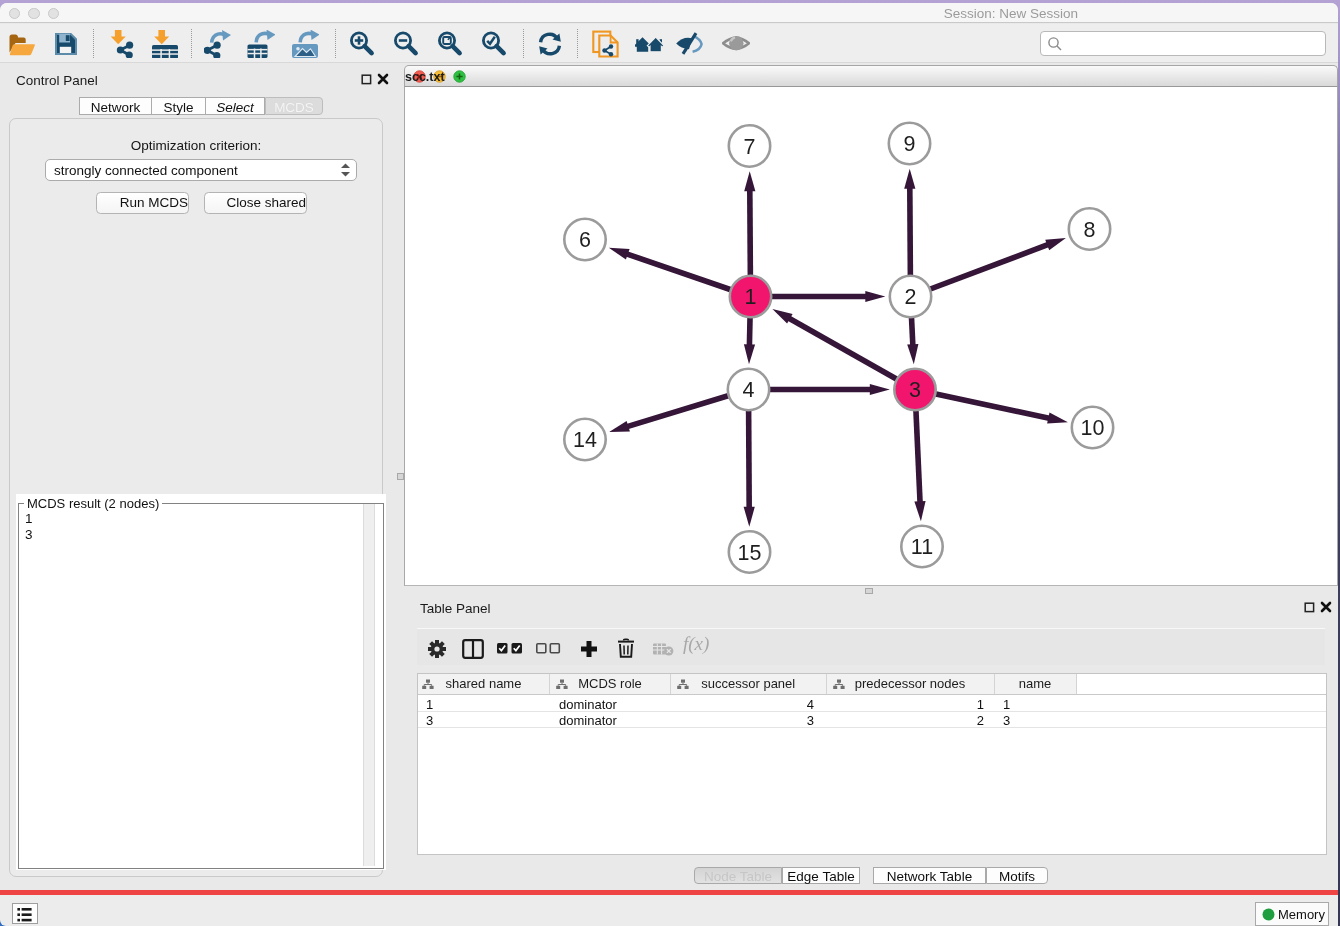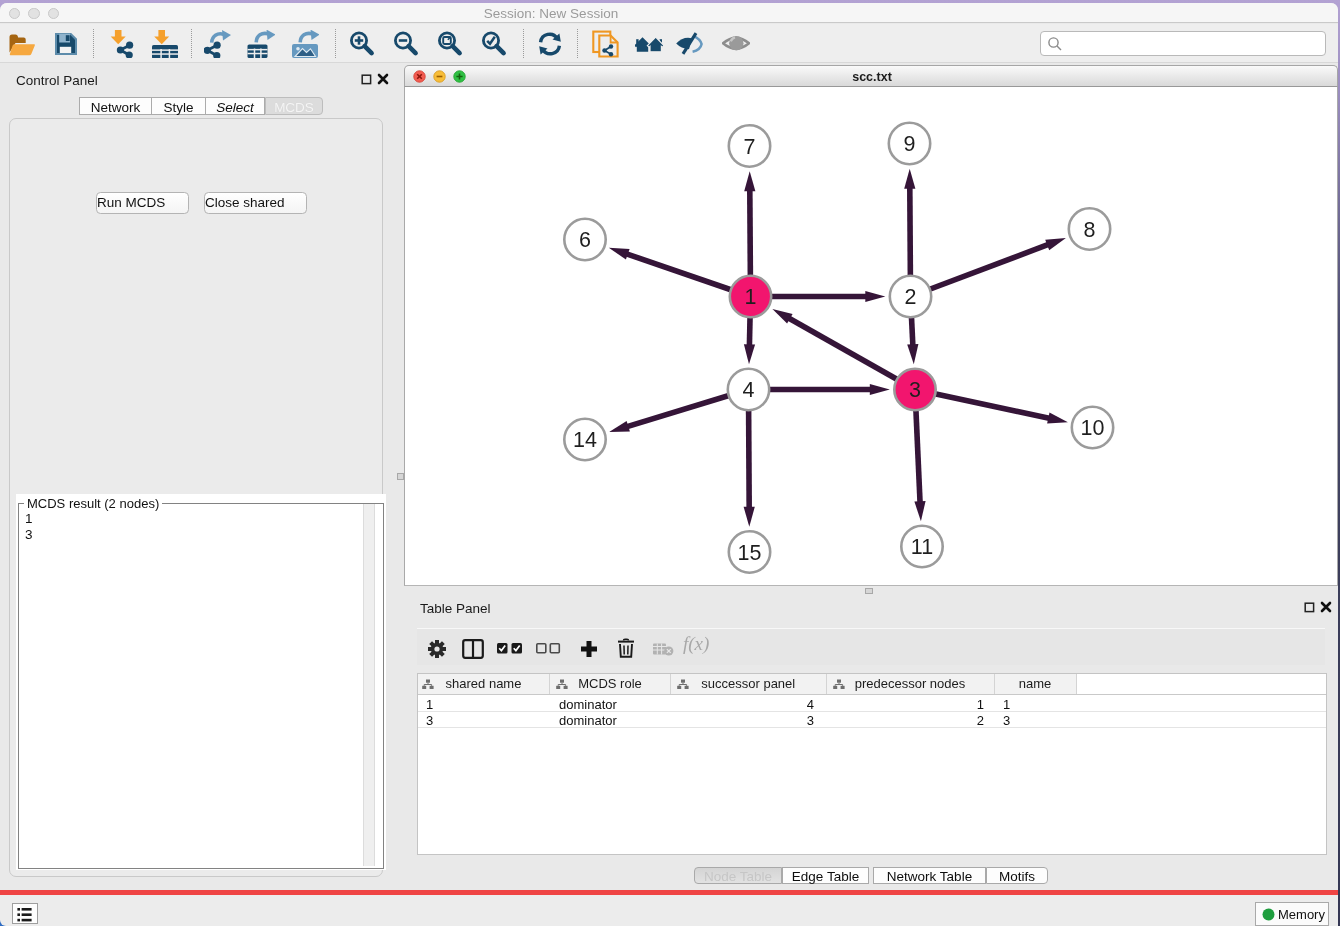--- a/index.html
+++ b/index.html
@@ -1,28 +1,28 @@
 <!DOCTYPE html>
 <html><head><meta charset="utf-8"><title>Session: New Session</title><style>
 *{margin:0;padding:0;box-sizing:border-box;}
 html,body{width:1340px;height:926px;overflow:hidden;}
 body{font-family:"Liberation Sans",sans-serif;background:linear-gradient(180deg,#b3a2d3 0%,#9a8dbf 10%,#4c4c70 35%,#3c3e5b 60%,#353754 100%);}
 .abs{position:absolute;}
 #win{position:absolute;left:0;top:2.5px;width:1338px;height:923.5px;background:#e9e9e9;border-radius:7px 7px 0 5px;}
 #titlebar{position:absolute;left:0;top:2.5px;width:1338px;height:20.5px;background:#f6f6f6;border-bottom:1px solid #c9c9c9;border-radius:7px 7px 0 0;}
 .tl{position:absolute;top:5.2px;width:11.5px;height:11.5px;border-radius:50%;background:#e2e2e2;border:1px solid #c9c9c9;}
-#titletext{position:absolute;top:3.5px;left:12px;width:1078px;text-align:center;font-size:13.5px;color:#9b9b9b;}
+#titletext{position:absolute;top:3.5px;left:0;width:1078px;text-align:right;font-size:13.5px;color:#9b9b9b;}
 #toolbar{position:absolute;left:0;top:24px;width:1338px;height:38.5px;background:#eeeeee;border-bottom:1px solid #d8d8d8;}
 .sep{position:absolute;top:5px;height:29px;width:0;border-left:1px dotted #9b9b9b;}
 #search{position:absolute;left:1040px;top:7px;width:286px;height:25px;background:#fff;border:1px solid #b9b9b9;border-radius:4px;}
 #cp{position:absolute;left:0;top:63px;width:392px;height:827px;background:#e9e9e9;}
 .ptitle{font-size:13.5px;color:#1a1a1a;}
 .tab{position:absolute;top:34px;height:18px;background:#fdfdfd;border:1px solid #ababab;font-size:13.5px;color:#111;text-align:center;line-height:19px;}
 #cpinner{position:absolute;left:9px;top:55px;width:374px;height:759px;border:1px solid #c9c9c9;border-radius:7px;background:#ebebeb;}
-.mbtn{position:absolute;height:22px;background:linear-gradient(#ffffff,#f4f4f4);border:1px solid #b4b4b4;border-radius:4.5px;font-size:13.5px;color:#111;text-align:left;line-height:20px;}
+.mbtn{position:absolute;height:22px;background:linear-gradient(#ffffff,#f4f4f4);border:1px solid #b4b4b4;border-radius:4.5px;font-size:13.5px;color:#111;text-align:right;line-height:20px;}
 #netwin{position:absolute;left:404px;top:65px;width:934px;height:521px;}
 #nettitle{position:absolute;left:0;top:0;width:934px;height:21.5px;background:linear-gradient(#fafafa,#d9d9d9);border:1px solid #a6a6a6;border-bottom:1px solid #989898;border-radius:5px 5px 0 0;}
 #canvas{position:absolute;left:0;top:21.5px;width:934px;height:499.5px;background:#fff;border-left:1px solid #a9a9a9;border-right:1px solid #a9a9a9;border-bottom:1px solid #b5b5b5;}
 #tp{position:absolute;left:404px;top:595px;width:934px;height:295px;}
 #tptools{position:absolute;left:13px;top:33px;width:908px;height:37px;background:#e6e6e6;border-top:1px solid #f8f8f8;}
 #tbl{position:absolute;left:13px;top:78px;width:910px;height:182px;background:#fff;border:1px solid #c4c4c4;}
 .th{position:absolute;top:0;height:20px;background:#f2f2f2;border-right:1px solid #d4d4d4;font-size:13px;color:#1c1c1c;text-align:center;line-height:20px;}
 .td{position:absolute;font-size:13px;color:#111;height:16px;line-height:16px;}
 .btab{position:absolute;top:0;height:17px;background:#fdfdfd;border:1px solid #a9a9a9;font-size:13.5px;color:#0d0d0d;text-align:center;line-height:18px;}
 #status{position:absolute;left:0;top:890px;width:1338px;height:36px;background:#ececec;border-top:5px solid #ef4444;border-radius:0 0 0 6px;}
@@ -201,20 +201,28 @@
       <rect x="1.2" y="1.2" width="8.4" height="8.4" fill="none" stroke="#222" stroke-width="1.5"></rect>
     </svg>
 <svg style="position:absolute;left:377px;top:10px" width="12" height="12" viewBox="0 0 12 12">
       <path d="M2,2 L10,10 M10,2 L2,10" stroke="#111" stroke-width="2.6" stroke-linecap="round"></path>
     </svg>
 <div class="tab" style="left:79px;width:72px;border-right:none;">Network</div>
 <div class="tab" style="left:151px;width:54px;border-right:none;">Style</div>
 <div class="tab" style="left:205px;width:60px;font-style:italic;">Select</div>
 <div class="tab" style="left:265px;width:58px;background:#dcdcdc;border-color:#bdbdbd;border-radius:0 4px 4px 0;color:#f5f5f5;text-shadow:0 0 1px #cfcfcf;">MCDS</div>
 <div id="cpinner">
+<div class="abs" style="left:0;top:19px;width:372px;text-align:center;font-size:13.5px;color:#141414;">Optimization criterion:</div>
+<div class="abs" style="left:35px;top:40px;width:312px;height:22px;background:#fff;border:1px solid #ababab;border-radius:5px;">
+        <div class="abs" style="left:8px;top:2.5px;font-size:13.5px;color:#111;">strongly connected component</div>
+        <svg width="11" height="14" viewBox="0 0 11 14" style="position:absolute;right:5px;top:3px">
+          <polygon points="5.5,0.5 10,5 1,5" fill="#555"></polygon>
+          <polygon points="5.5,13.5 10,9 1,9" fill="#555"></polygon>
+        </svg>
+      </div>
 <div class="mbtn" style="left:86px;top:73px;width:93px;">Run MCDS</div>
 <div class="mbtn" style="left:194px;top:73px;width:103px;">Close shared</div>
 <div class="abs" style="left:6px;top:375px;width:370px;height:376px;background:#fff;"></div>
 <div class="abs" style="left:7.5px;top:383.5px;width:366.5px;height:366px;border:1px solid #828282;"></div>
 <div class="abs" style="left:14px;top:376.5px;background:#fff;padding:0 3px;font-size:13px;color:#111;">MCDS result (2 nodes)</div>
 <div class="abs" style="left:353px;top:385px;width:12px;height:362px;background:#efefef;border-left:1px solid #dcdcdc;border-right:1px solid #dcdcdc;"></div>
 <div class="abs" style="left:15px;top:392px;font-size:13.5px;color:#111;line-height:16.3px;">1<br>3</div>
 </div>
 </div>
 <div class="abs" style="left:396.5px;top:473px;width:7px;height:7px;background:#d6d6d6;border:1px solid #a8a8a8;"></div>
@@ -225,21 +233,21 @@
         <path d="M4.2,4.2 L8.8,8.8 M8.8,4.2 L4.2,8.8" stroke="#8c150c" stroke-width="1.6"></path>
       </svg>
 <svg style="position:absolute;left:28.4px;top:4.4px" width="13" height="13" viewBox="0 0 13 13">
         <circle cx="6.5" cy="6.5" r="5.7" fill="#f8bd37" stroke="#dba22c" stroke-width="1"></circle>
         <path d="M3.6,6.5 L9.4,6.5" stroke="#9a5f00" stroke-width="1.6"></path>
       </svg>
 <svg style="position:absolute;left:47.9px;top:4.4px" width="13" height="13" viewBox="0 0 13 13">
         <circle cx="6.5" cy="6.5" r="5.7" fill="#2fc043" stroke="#2aa839" stroke-width="1"></circle>
         <path d="M6.5,3.4 L6.5,9.6 M3.4,6.5 L9.6,6.5" stroke="#13600f" stroke-width="1.6"></path>
       </svg>
-<div class="abs" style="left:0;top:3.5px;width:934px;text-align:center;font-size:12.5px;font-weight:600;color:#1c1c1c;">scc.txt</div>
+<div class="abs" style="left:0;top:3.5px;width:934px;font-size:12.5px;font-weight:600;color:#1c1c1c;">scc.txt</div>
 </div>
     <div id="canvas"></div>
   </div>
 <svg width="933" height="500" viewBox="0 0 933 500" style="position:absolute;left:405px;top:87px;">
 <line x1="345.5" y1="209.5" x2="344.8" y2="102.2" stroke="#351538" stroke-width="5.6"></line>
 <polygon points="344.7,84.2 350.4,104.2 339.2,104.2" fill="#351538"></polygon>
 <line x1="345.5" y1="209.5" x2="220.8" y2="166.6" stroke="#351538" stroke-width="5.6"></line>
 <polygon points="203.8,160.7 224.6,161.9 220.9,172.5" fill="#351538"></polygon>
 <line x1="345.5" y1="209.5" x2="462.3" y2="209.5" stroke="#351538" stroke-width="5.6"></line>
 <polygon points="480.3,209.5 460.3,215.1 460.3,203.9" fill="#351538"></polygon>
@@ -398,21 +406,21 @@
 <div class="td" style="left:585px;top:23.0px;">1</div>
 <div class="abs" style="left:0;top:36.5px;width:908px;height:1px;background:#e4e4e4;"></div>
 <div class="td" style="left:8px;top:39.3px;">3</div>
 <div class="td" style="left:141px;top:39.3px;">dominator</div>
 <div class="td" style="left:253px;top:39.3px;width:143px;text-align:right;">3</div>
 <div class="td" style="left:408px;top:39.3px;width:158px;text-align:right;">2</div>
 <div class="td" style="left:585px;top:39.3px;">3</div>
 <div class="abs" style="left:0;top:52.8px;width:908px;height:1px;background:#e4e4e4;"></div>
 </div>
 <div class="btab" style="left:290px;top:272px;width:88px;background:linear-gradient(#d4d4d4,#e2e2e2);color:#c6c6c6;border-radius:4px 0 0 4px;">Node Table</div>
-<div class="btab" style="left:378px;top:272px;width:87px;">Edge Table</div>
+<div class="btab" style="left:378px;top:272px;width:78px;">Edge Table</div>
 <div class="btab" style="left:469px;top:272px;width:113px;">Network Table</div>
 <div class="btab" style="left:582px;top:272px;width:62px;border-radius:0 4px 4px 0;">Motifs</div>
 </div>
 <div class="abs" style="left:0;top:917px;width:9px;height:9px;background:#2f6cc2;"></div>
 <div id="status">
 <div style="position:absolute;left:12px;top:8px;width:26px;height:21px;background:#fdfdfd;border:1px solid #9e9e9e;"><svg width="22" height="19" viewBox="0 0 22 19" style="margin:1px 0 0 1px">
         <g transform="translate(0,0.0)">
           <rect x="3.4" y="3" width="2.6" height="2.6" fill="#1a1a1a"></rect>
           <rect x="7.6" y="3" width="10" height="2.6" fill="#1a1a1a"></rect>
         </g>

